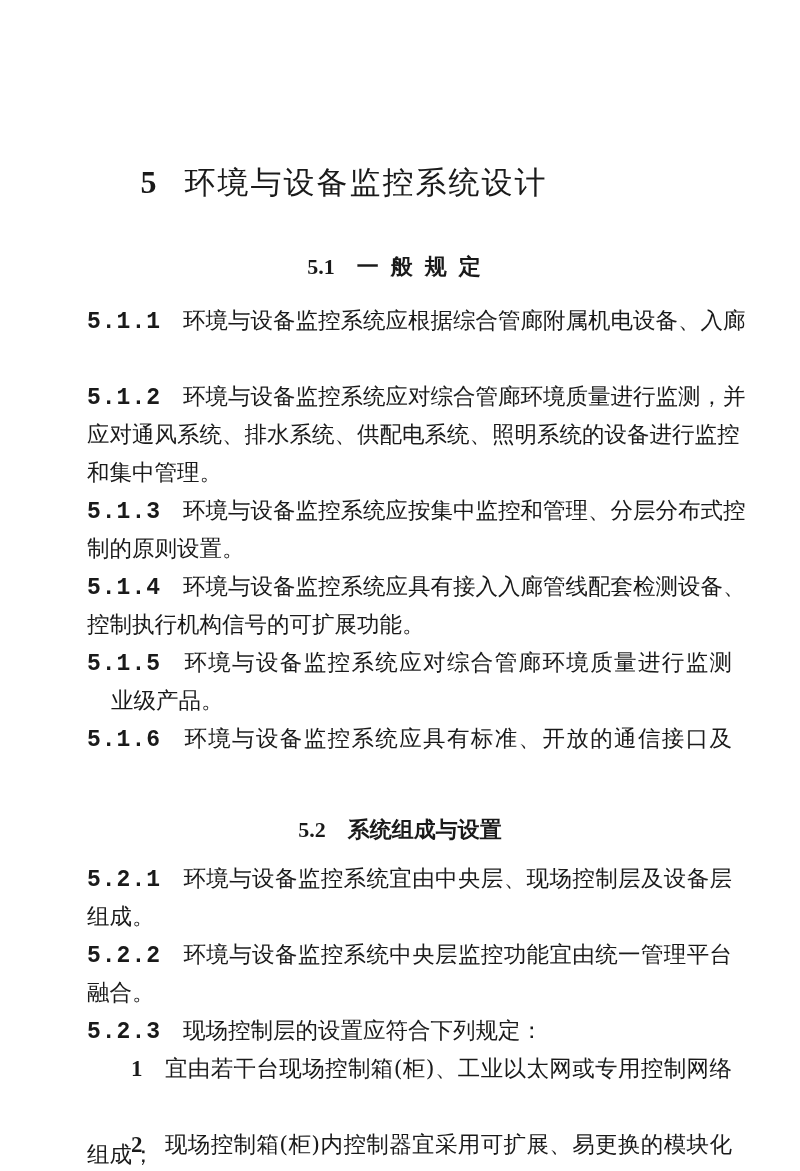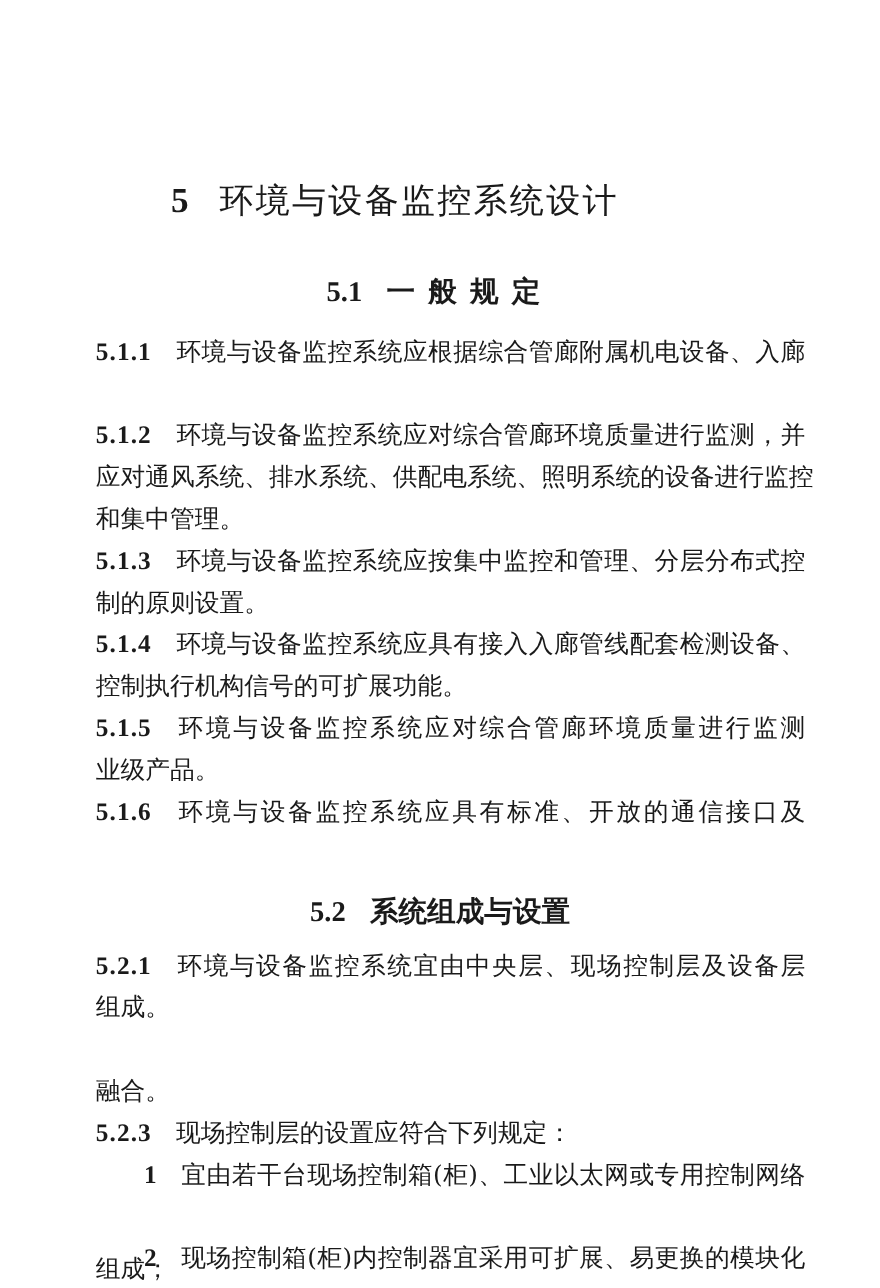--- a/index.html
+++ b/index.html
@@ -3,35 +3,35 @@
 <meta charset="utf-8">
 <style>
   html, body { margin: 0; padding: 0; }
   body {
     width: 800px; height: 1171px; background: #ffffff; position: relative; overflow: hidden;
     font-family: "DejaVu Serif", "Liberation Serif", serif; color: #1a1a1a;
   }
   .page { position: absolute; left: 0; top: 0; width: 800px; height: 1171px; }
   .chapter-title {
     position: absolute; left: 0; width: 688px; top: 160px; text-align: center;
-    font-size: 31px; font-weight: normal; letter-spacing: 2px; line-height: 44px; margin-left: 15px;
+    font-size: 31px; font-weight: normal; letter-spacing: 2px; line-height: 44px;
   }
   .chapter-title .num { font-family: "Liberation Serif", serif; font-weight: bold; font-size: 32px; margin-right: 26px; }
   .section-title {
     position: absolute; left: 0; width: 800px; text-align: center;
-    font-size: 26px; font-weight: bold; line-height: 32px;
+    font-size: 22px; font-weight: bold; line-height: 32px;
   }
   .section-title .num { font-family: "Liberation Serif", serif; font-weight: bold; margin-right: 22px; }
   .section-title.spaced .text { letter-spacing: 12px; }
   .line {
     position: absolute; left: 87px; width: 645px; font-size: 22.5px; line-height: 32px;
     white-space: nowrap; text-align: justify; text-align-last: justify;
   }
   .line.last { text-align-last: left; }
-  .clause { font-family: Liberation Serif, serif; font-weight: bold; font-size: 23px; letter-spacing: 1px; margin-right: 22px; }
+  .clause { font-family: Liberation Mono, monospace; font-weight: bold; font-size: 23px; letter-spacing: 1px; margin-right: 22px; }
   .item-num { font-family: "Liberation Serif", serif; font-weight: bold; font-size: 23px; margin-left: 44px; margin-right: 22px; }
 </style>
 </head>
 <body>
 
 <div class="page">
 
   <div class="chapter-title">
     <span class="num">5</span><span>环境与设备监控系统设计</span>
   </div>
@@ -46,31 +46,32 @@
   <div class="line last" style="top:456px;"><span>和集中管理。</span></div>
   <div class="line" style="top:418px;"><span>应对通风系统、排水系统、供配电系统、照明系统的设备进行监控</span></div>
 
   <div class="line" style="top:494px;"><span class="clause">5.1.3</span><span>环境与设备监控系统应按集中监控和管理、分层分布式控</span></div>
   <div class="line last" style="top:532px;"><span>制的原则设置。</span></div>
 
   <div class="line" style="top:570px;"><span class="clause">5.1.4</span><span>环境与设备监控系统应具有接入入廊管线配套检测设备、</span></div>
   <div class="line last" style="top:608px;"><span>控制执行机构信号的可扩展功能。</span></div>
 
   <div class="line" style="top:646px;"><span class="clause">5.1.5</span><span>环境与设备监控系统应对综合管廊环境质量进行监测</span></div>
-  <div class="line last" style="top:684px;"><span>业级产品。</span></div>
+  <div class="line last" style="top:684px;margin-left:24px;"><span>业级产品。</span></div>
 
   <div class="line" style="top:722px;"><span class="clause">5.1.6</span><span>环境与设备监控系统应具有标准、开放的通信接口及</span></div>
 
   <div class="section-title" style="top:813px;">
     <span class="num">5.2</span><span class="text">系统组成与设置</span>
   </div>
 
   <div class="line" style="top:862px;"><span class="clause">5.2.1</span><span>环境与设备监控系统宜由中央层、现场控制层及设备层</span></div>
   <div class="line last" style="top:900px;"><span>组成。</span></div>
 
+  <div class="line" style="top:938px;"><span class="clause">5.2.2</span><span>环境与设备监控系统中央层监控功能宜由统一管理平台</span></div>
   <div class="line last" style="top:976px;"><span>融合。</span></div>
 
   <div class="line last" style="top:1014px;"><span class="clause">5.2.3</span><span>现场控制层的设置应符合下列规定：</span></div>
   <div class="line" style="top:1052px;"><span class="item-num">1</span><span>宜由若干台现场控制箱(柜)、工业以太网或专用控制网络</span></div>
   <div class="line last" style="top:1138px;"><span>组成；</span></div>
   <div class="line" style="top:1128px;"><span class="item-num">2</span><span>现场控制箱(柜)内控制器宜采用可扩展、易更换的模块化</span></div>
 
 </div>
 
 </body></html>

